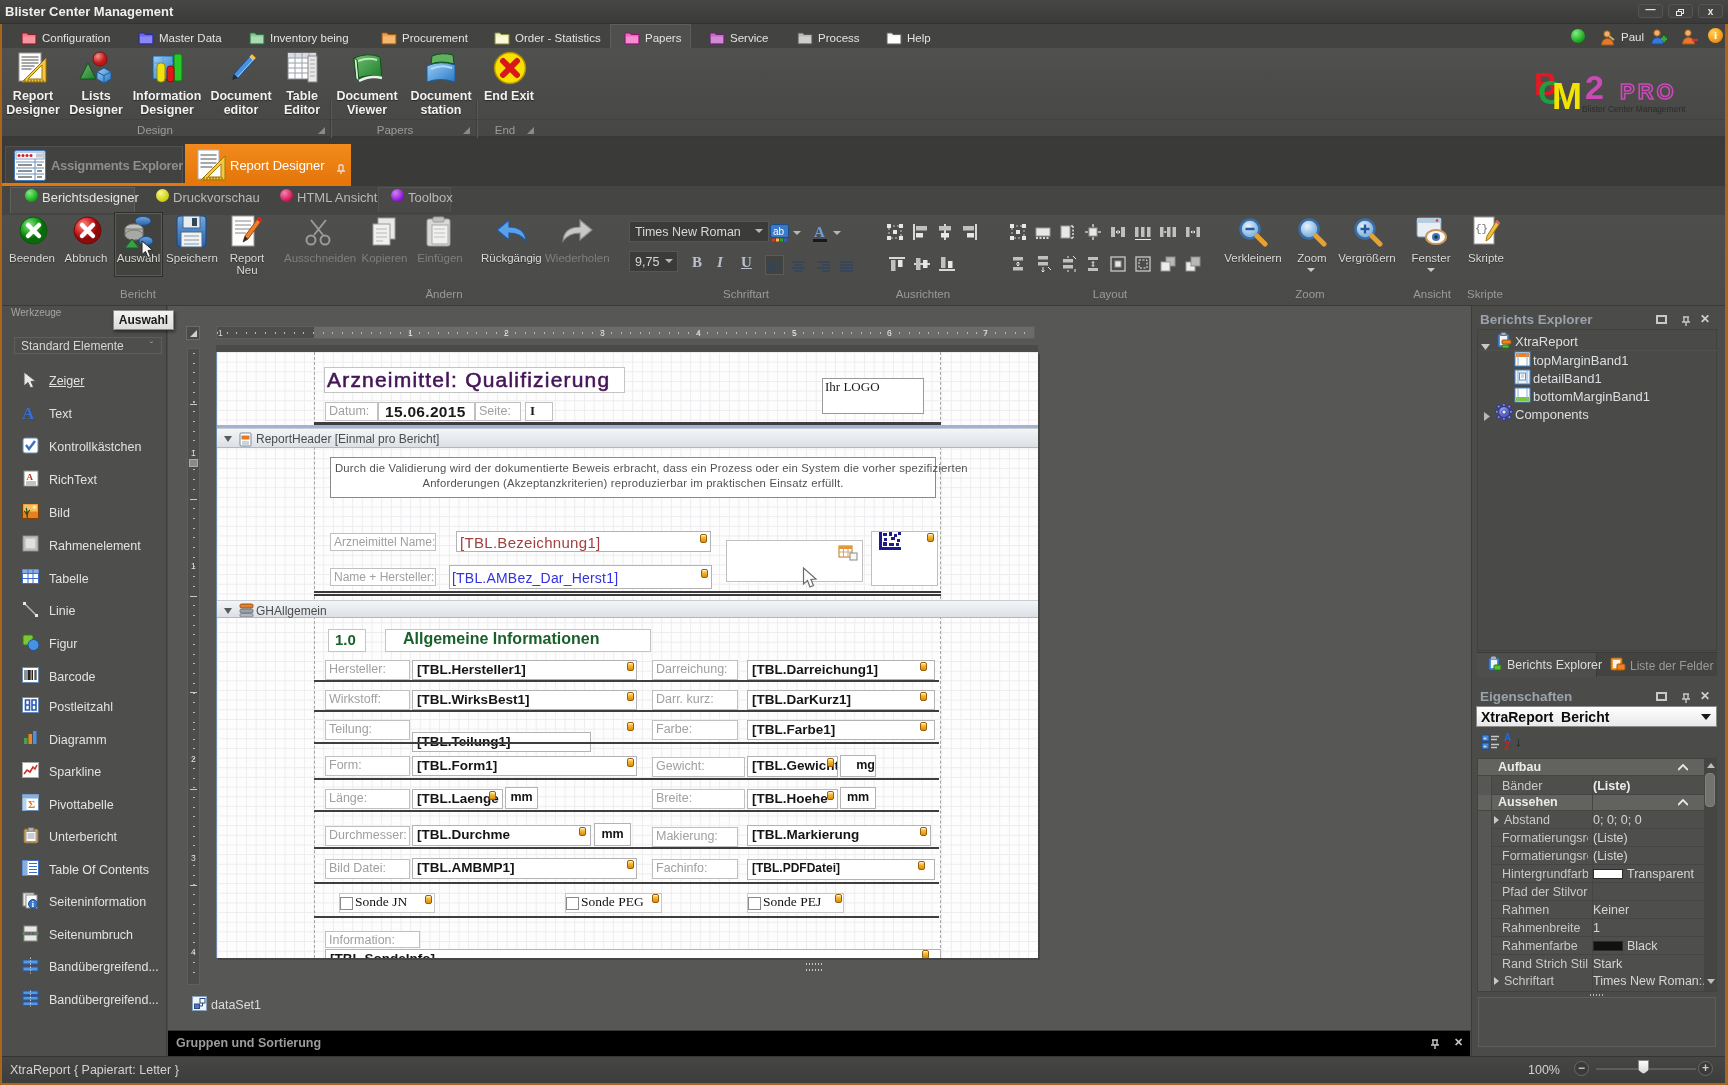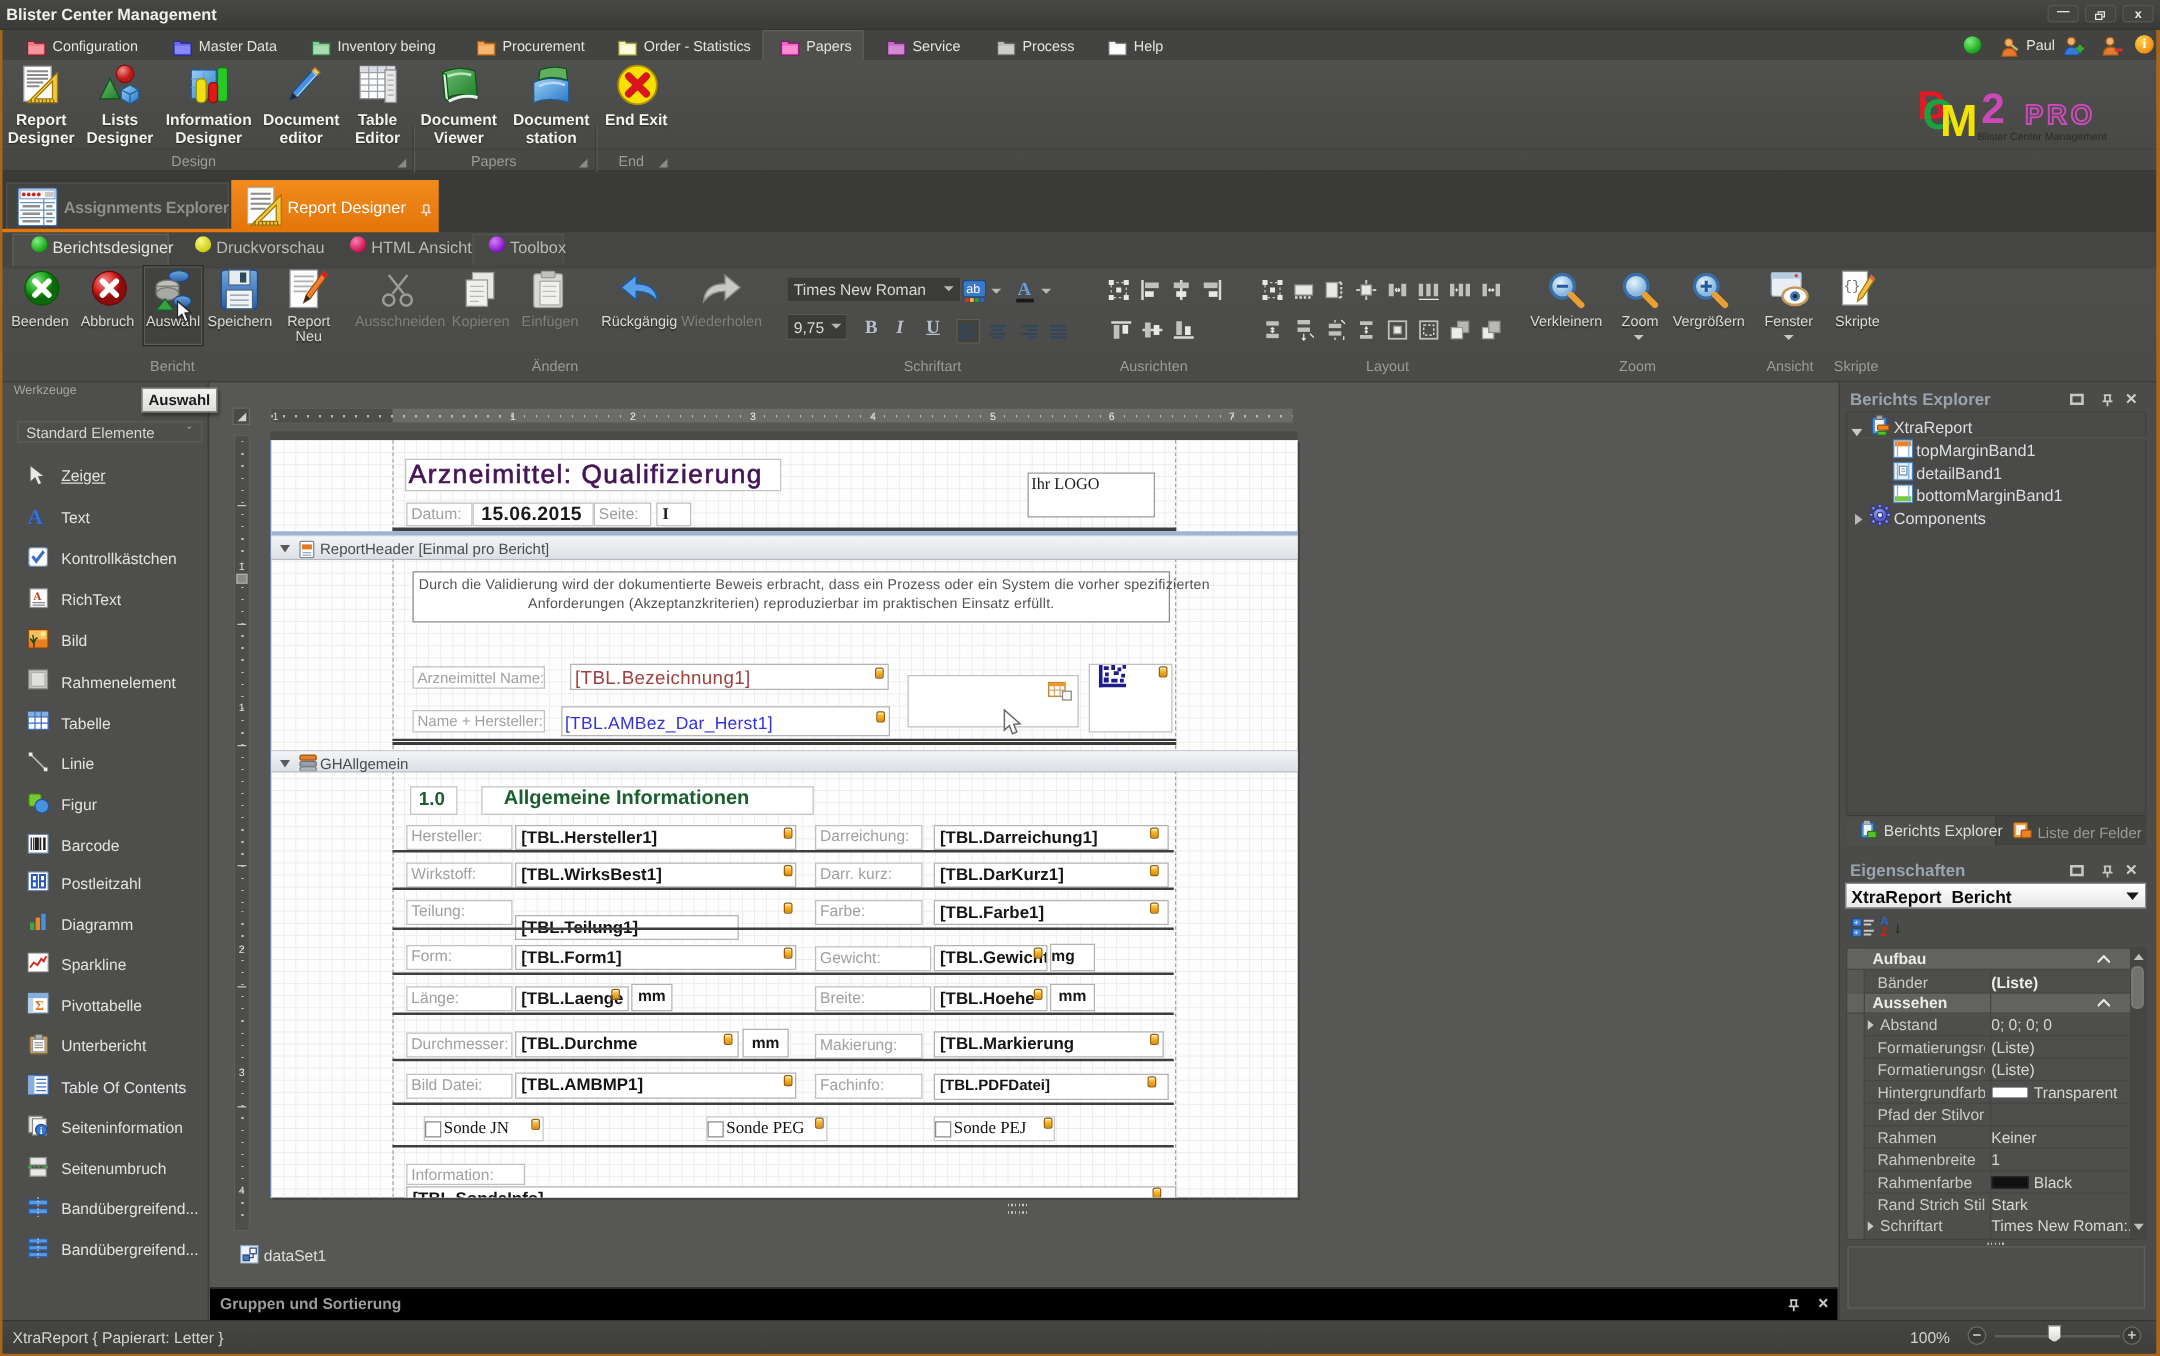--- a/index.html
+++ b/index.html
@@ -908,21 +908,21 @@
   <div class="lb" style="left:435px;top:368px;width:86px;height:20px">Farbe:</div>
   <div class="fd" style="left:530px;top:368px;width:188px;height:20px">[TBL.Farbe1]</div>
   <div class="tag" style="left:703px;top:370px"></div>
   <div class="sp" style="left:97px;top:390px;width:625px"></div>
   <div class="lb" style="left:108px;top:404px;width:85px;height:20px">Form:</div>
   <div class="fd" style="left:195px;top:404px;width:225px;height:20px">[TBL.Form1]</div>
   <div class="tag" style="left:410px;top:406px"></div>
   <div class="lb" style="left:435px;top:405px;width:93px;height:20px">Gewicht:</div>
   <div class="fd" style="left:530px;top:404px;width:91px;height:21px;text-align:right;padding-right:12px">[TBL.Gewicht</div>
   <div class="tag" style="left:610px;top:406px"></div>
-  <div class="fd" style="left:623px;top:403px;width:36px;height:22px;text-align:left;padding:2px 0 0 0;font-size:12.5px">mg</div>
+  <div class="fd" style="left:623px;top:403px;width:36px;height:22px;text-align:right;padding:2px 0 0 0;font-size:12.5px">mg</div>
   <div class="sp" style="left:97px;top:426px;width:625px"></div>
   <div class="lb" style="left:108px;top:437px;width:85px;height:20px">Länge:</div>
   <div class="fd" style="left:195px;top:437px;width:91px;height:20px;text-align:right;padding-right:12px">[TBL.Laenge</div>
   <div class="tag" style="left:272px;top:439px"></div>
   <div class="fd" style="left:288px;top:435px;width:33px;height:22px;text-align:center;padding:2px 0 0 0;font-size:12.5px">mm</div>
   <div class="lb" style="left:435px;top:437px;width:93px;height:20px">Breite:</div>
   <div class="fd" style="left:530px;top:437px;width:91px;height:20px;text-align:right;padding-right:12px">[TBL.Hoehe</div>
   <div class="tag" style="left:610px;top:439px"></div>
   <div class="fd" style="left:623px;top:435px;width:36px;height:22px;text-align:center;padding:2px 0 0 0;font-size:12.5px">mm</div>
   <div class="sp" style="left:97px;top:458px;width:625px"></div>

